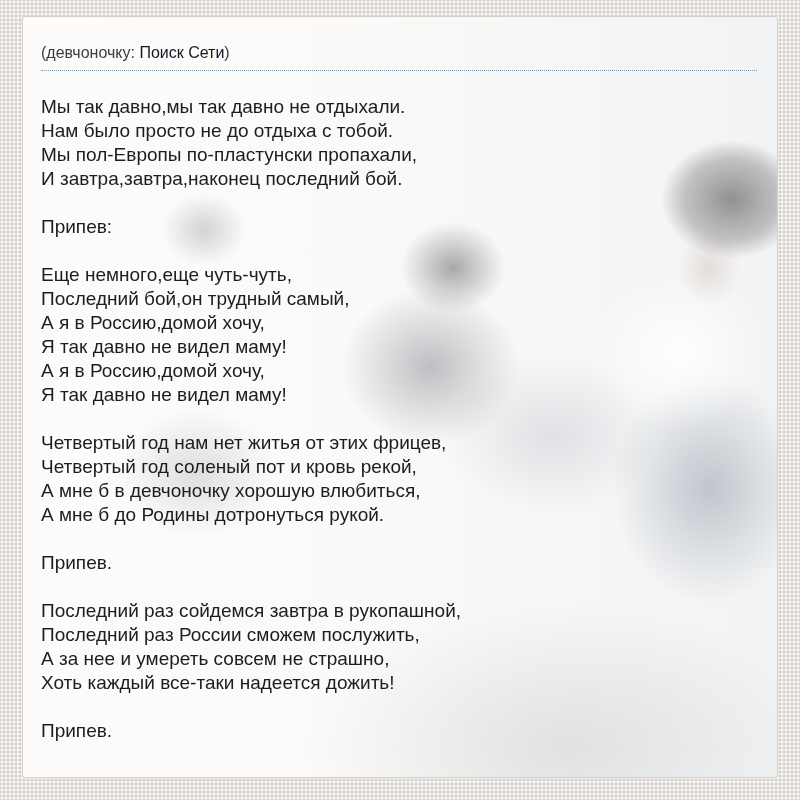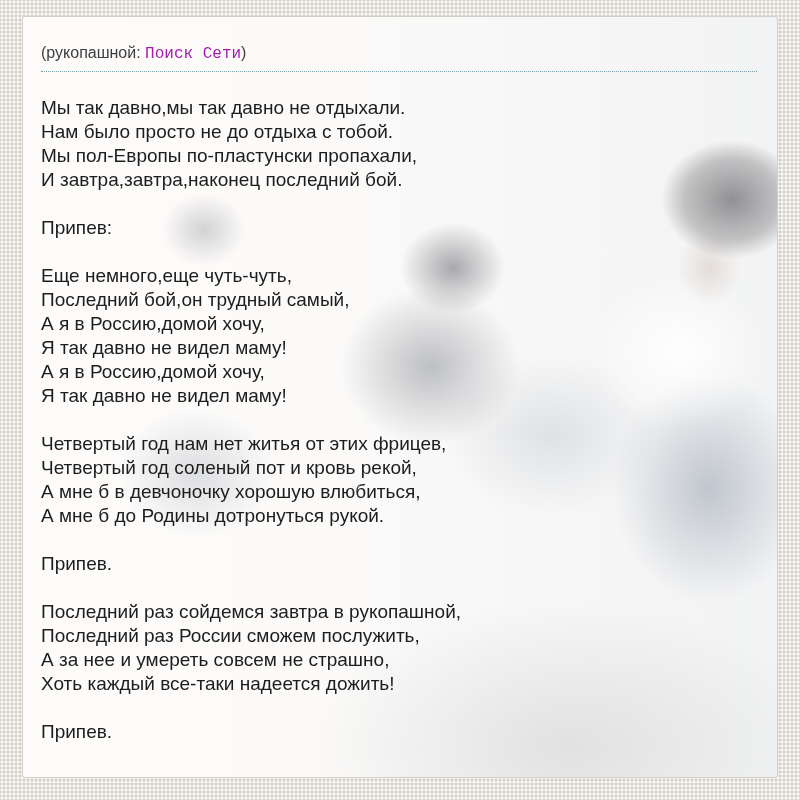--- a/index.html
+++ b/index.html
@@ -75,41 +75,40 @@
   }
   .subtitle {
     margin-top: 2px;
     font-size: 16px;
     line-height: 20px;
     color: #3d3d3d;
     padding-bottom: 7px;
     border-bottom: 1px dotted #7d9cab;
   }
   .subtitle a.artist {
-    color: #a21caf;
+    color: #0f172a;
     text-decoration: none;
     cursor: pointer;
-    font-family: Liberation Mono, monospace;
   }
   .lyrics {
     margin-top: 24px;
     font-size: 19px;
     line-height: 24px;
     color: #1d1d1d;
     white-space: pre-line;
   }
 </style>
 </head>
 <body>
 
 <div class="page">
   <div class="card">
     <div class="photo"></div>
     <div class="content">
-      <div class="subtitle"><span>(рукопашной: </span><a class="artist">Поиск Сети</a><span>)</span></div>
+      <div class="subtitle"><span>(девчоночку: </span><a class="artist">Поиск Сети</a><span>)</span></div>
       <div class="lyrics">Мы так давно,мы так давно не отдыхали.
 Нам было просто не до отдыха с тобой.
 Мы пол-Европы по-пластунски пропахали,
 И завтра,завтра,наконец последний бой.
 
 Припев:
 
 Еще немного,еще чуть-чуть,
 Последний бой,он трудный самый,
 А я в Россию,домой хочу,

